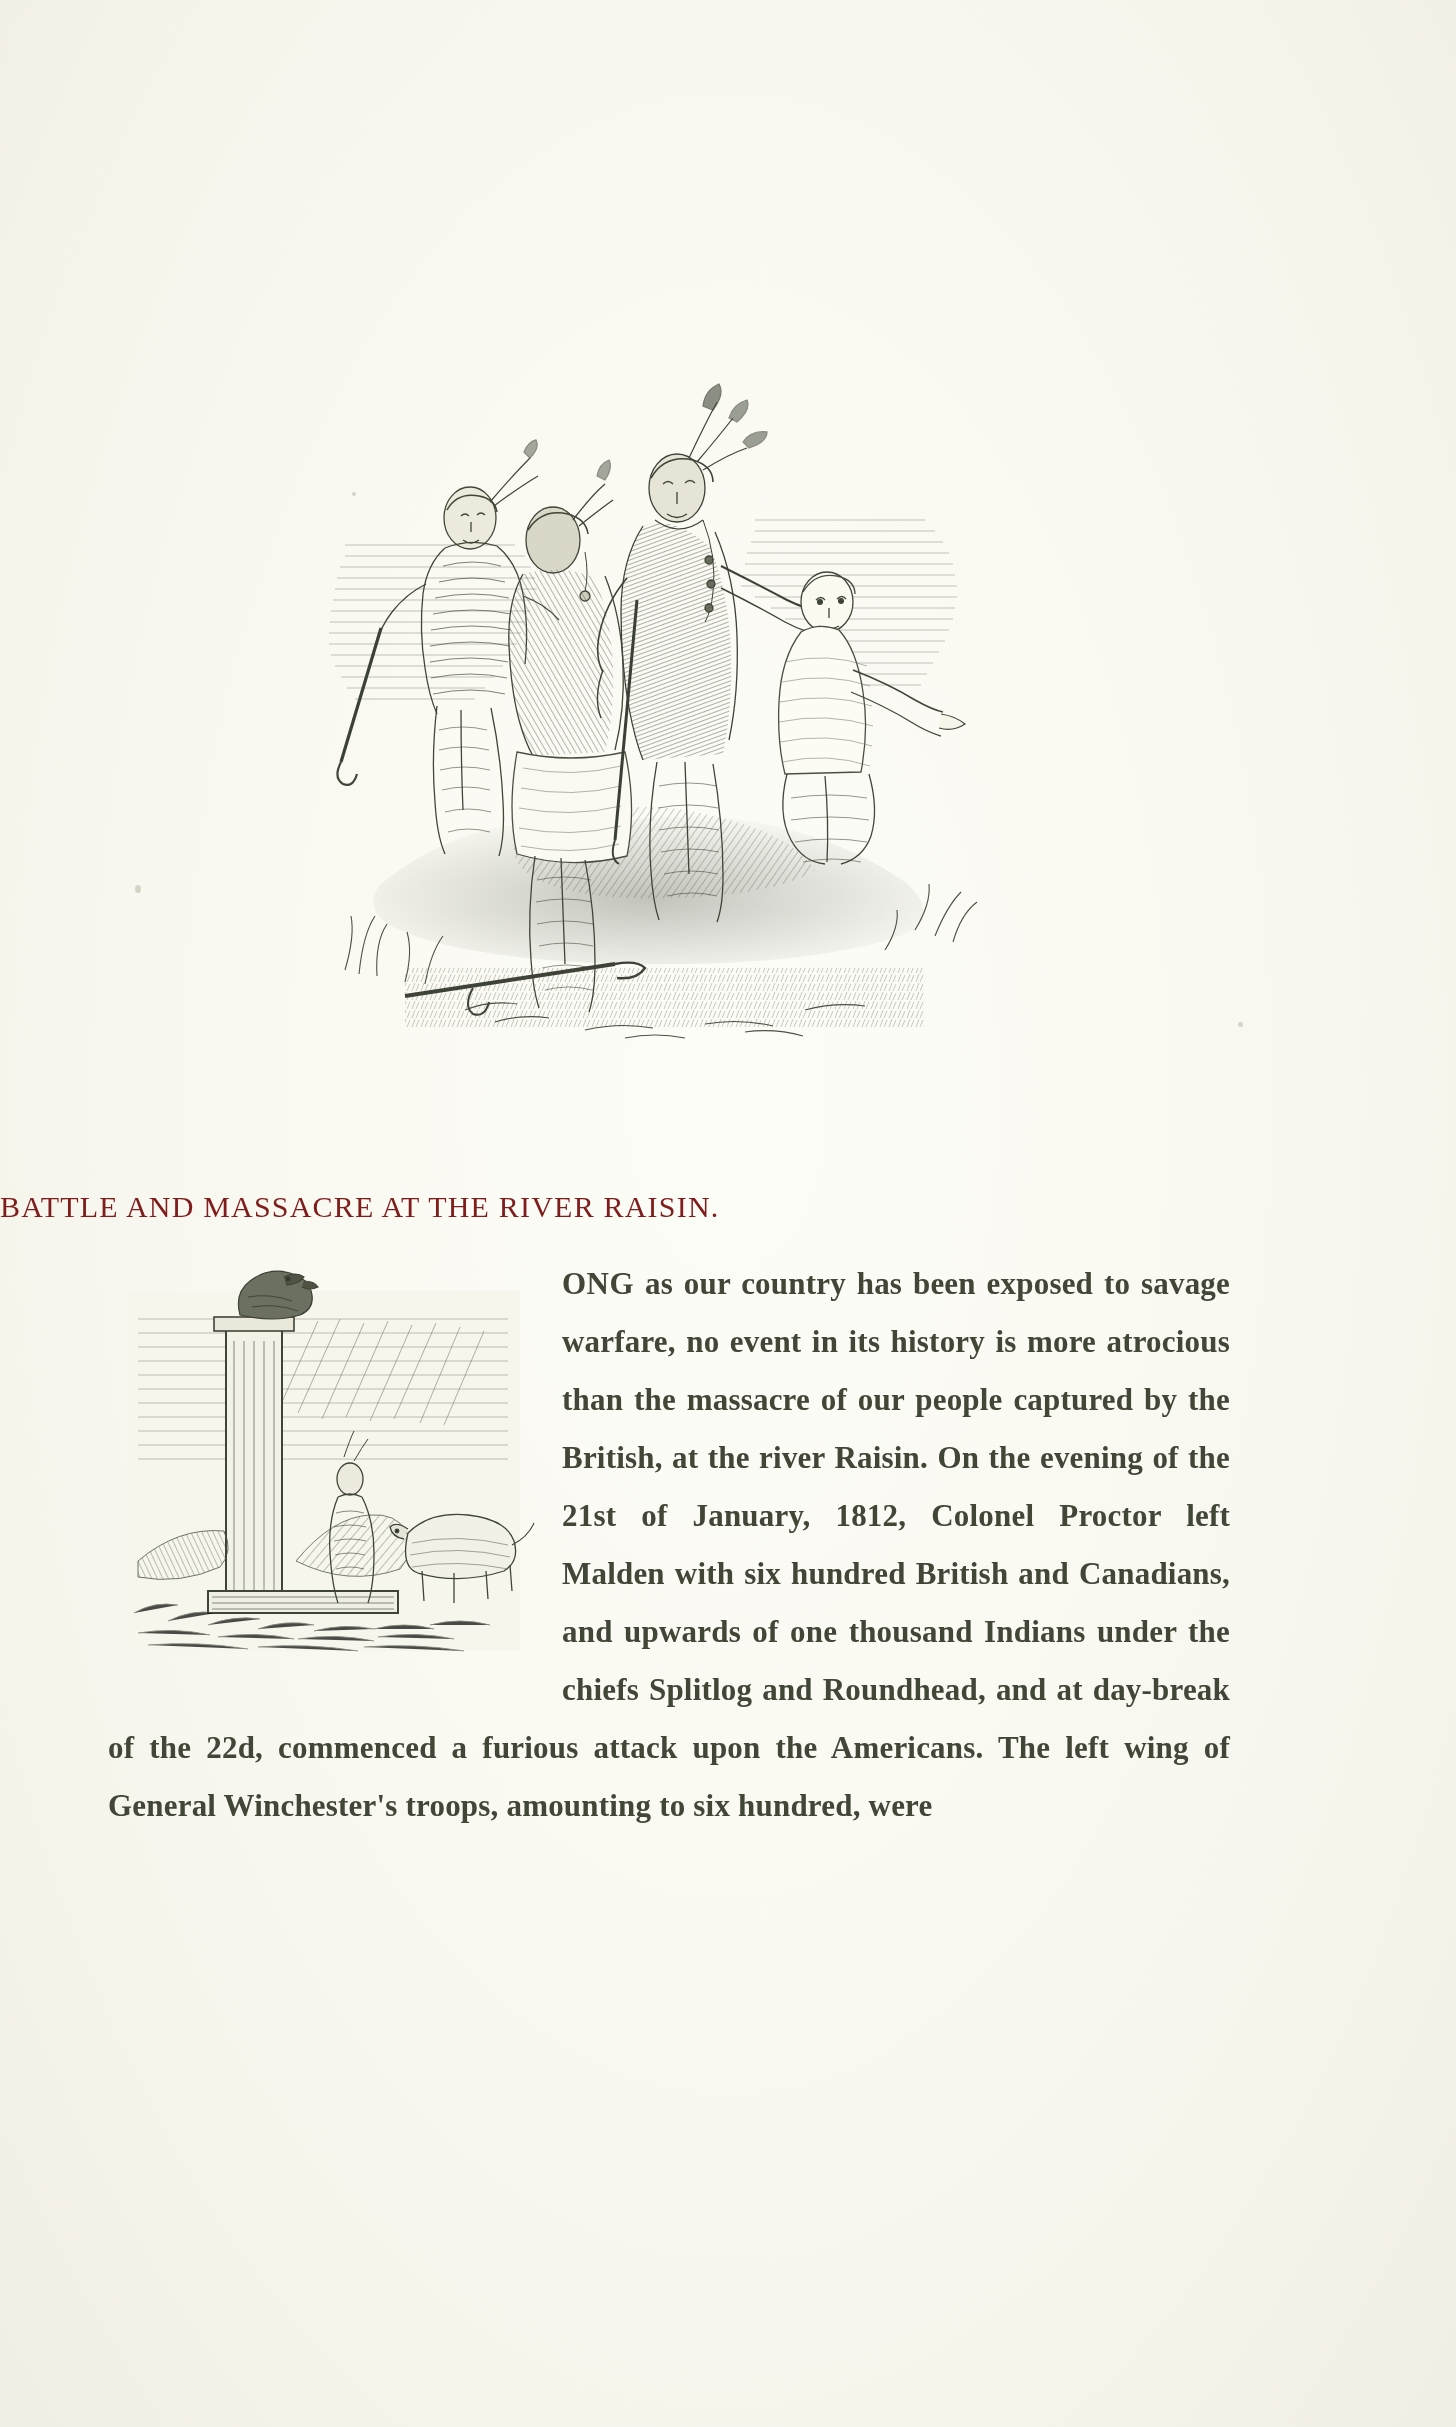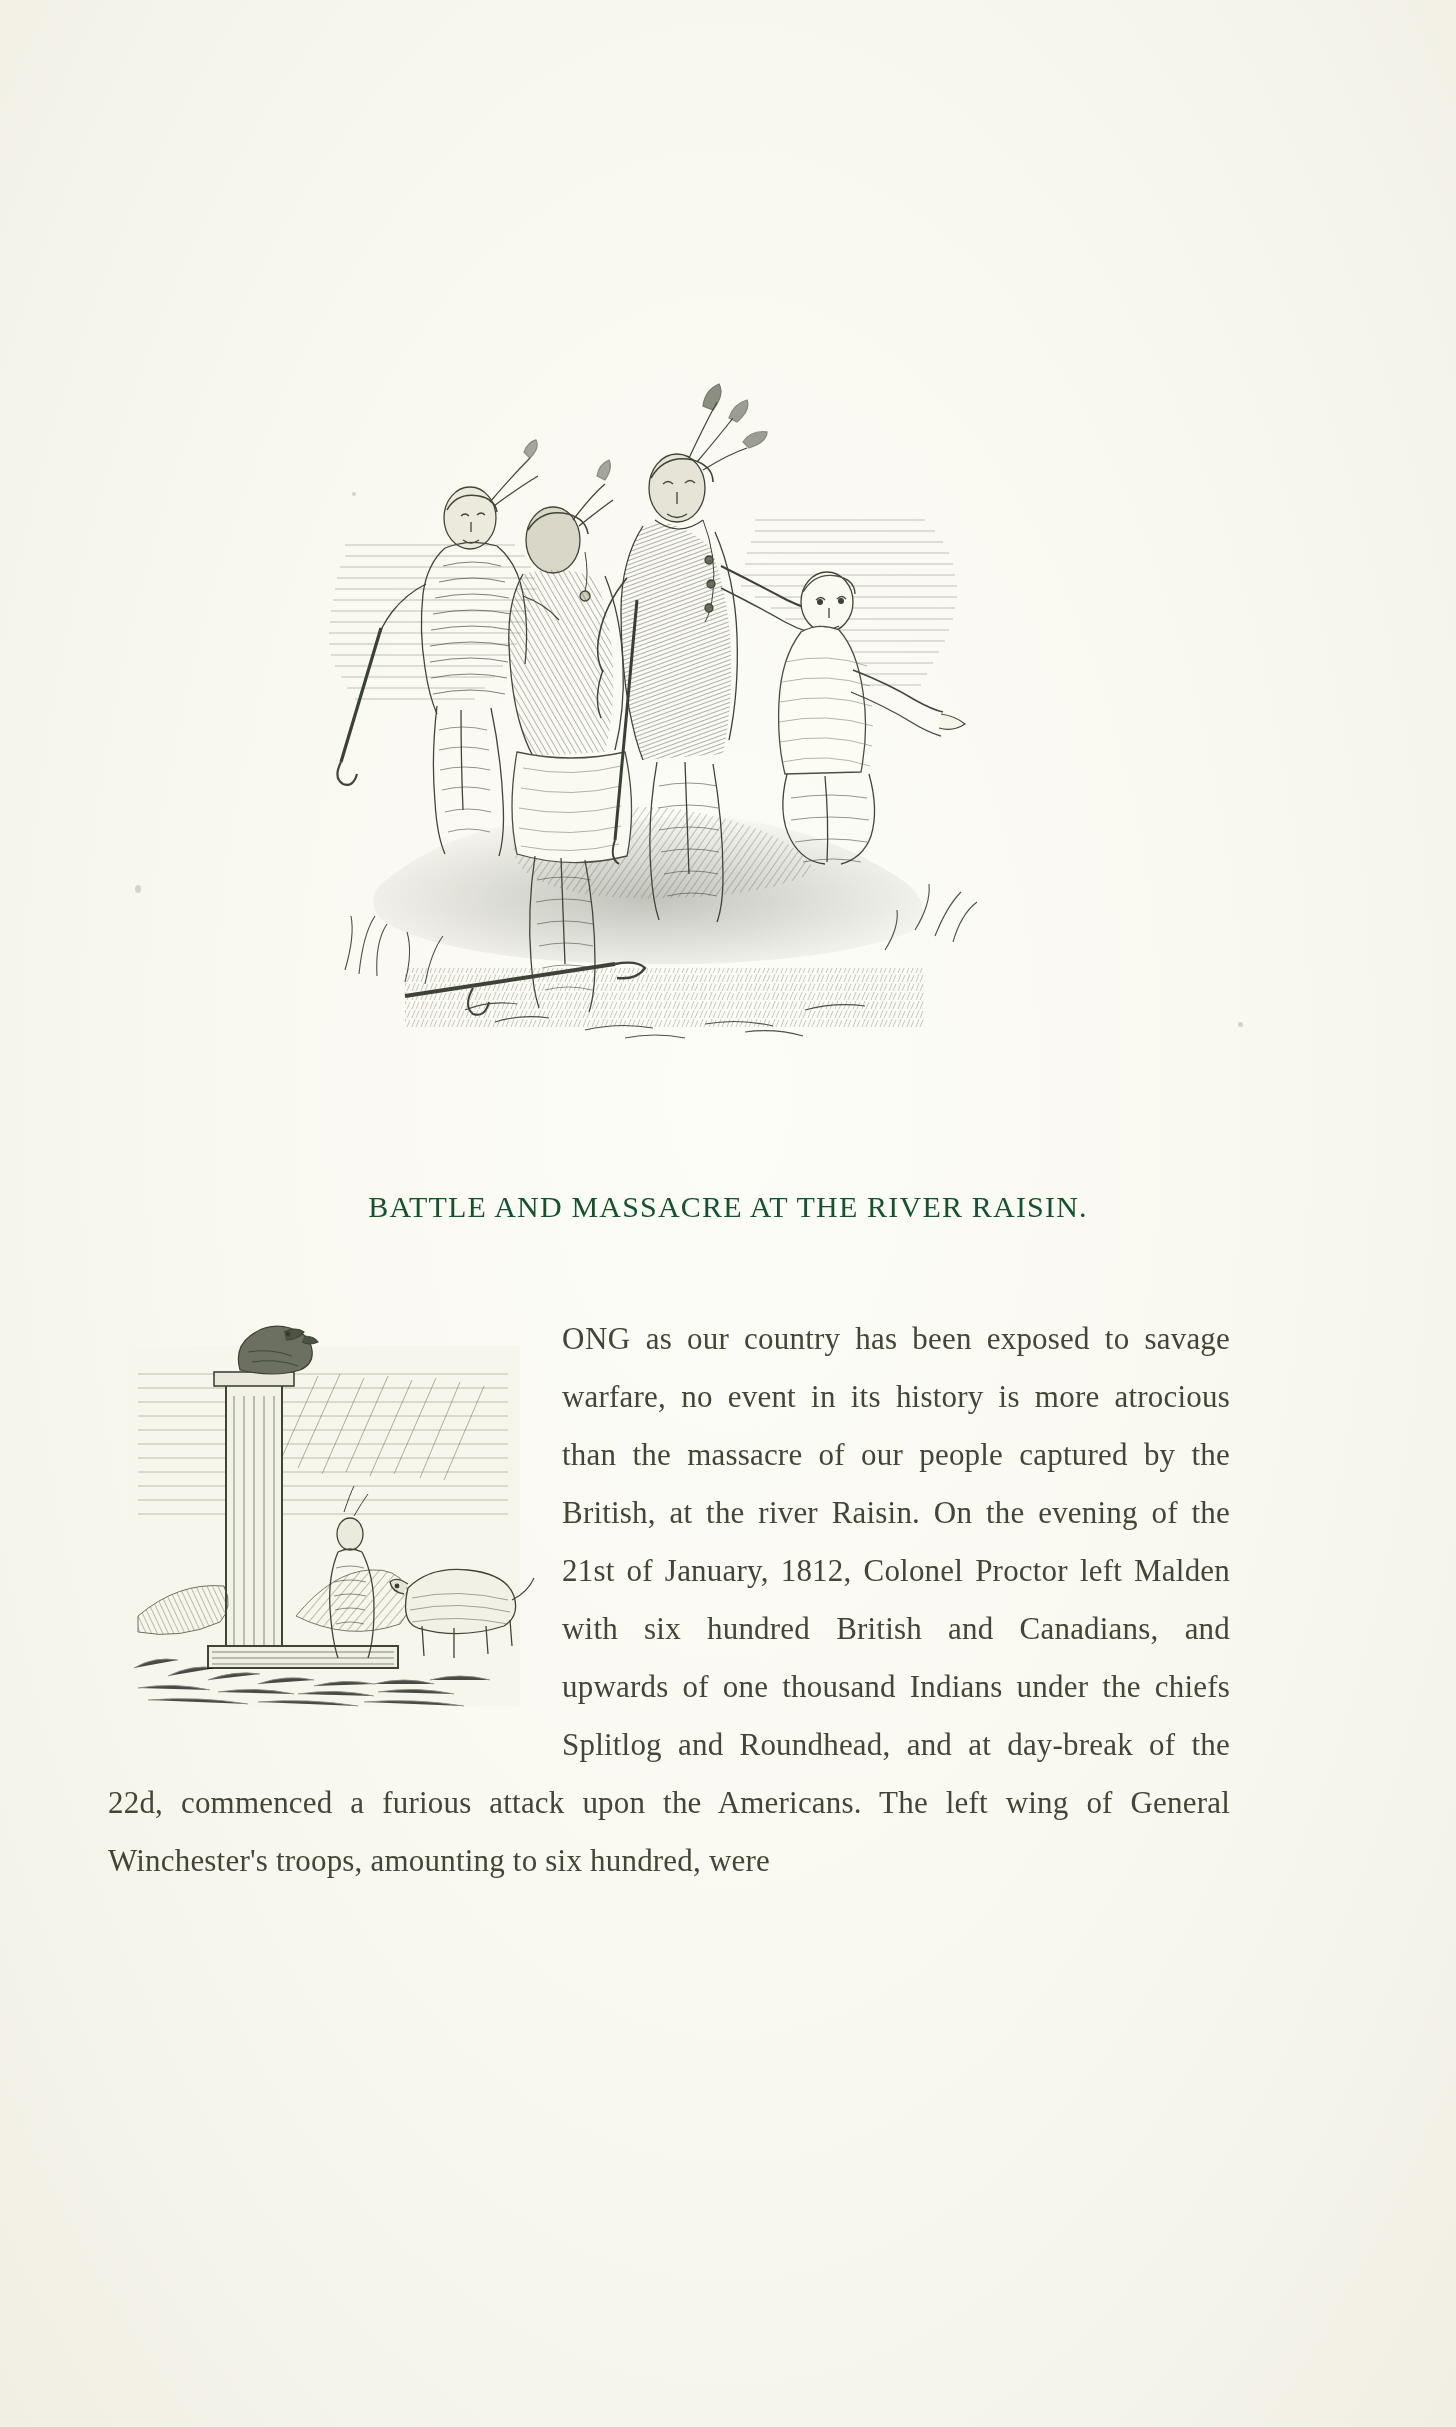--- a/index.html
+++ b/index.html
@@ -40,34 +40,34 @@
     height: 690px;
   }
   .plate svg { display: block; width: 100%; height: 100%; }
 
   
   .caption {
     position: absolute;
     left: 0;
     right: 0;
     top: 1190px;
-    text-align: center;
     font-family: "Liberation Serif", serif;
     font-size: 30px;
     letter-spacing: 1.2px;
-    color: #14532d;
+    color: #7f1d1d;
     white-space: nowrap;
   }
 
   
   .bodyblock {
     position: absolute;
     left: 108px;
-    top: 1310px;
+    top: 1255px;
     width: 1122px;
+    font-weight: bold;
   }
   .dropcut {
     float: left;
     width: 432px;
     height: 440px;
     margin: 6px 22px 6px 0;
   }
   .dropcut svg { display:block; width: 100%; height: 100%; }
 
   .para {

